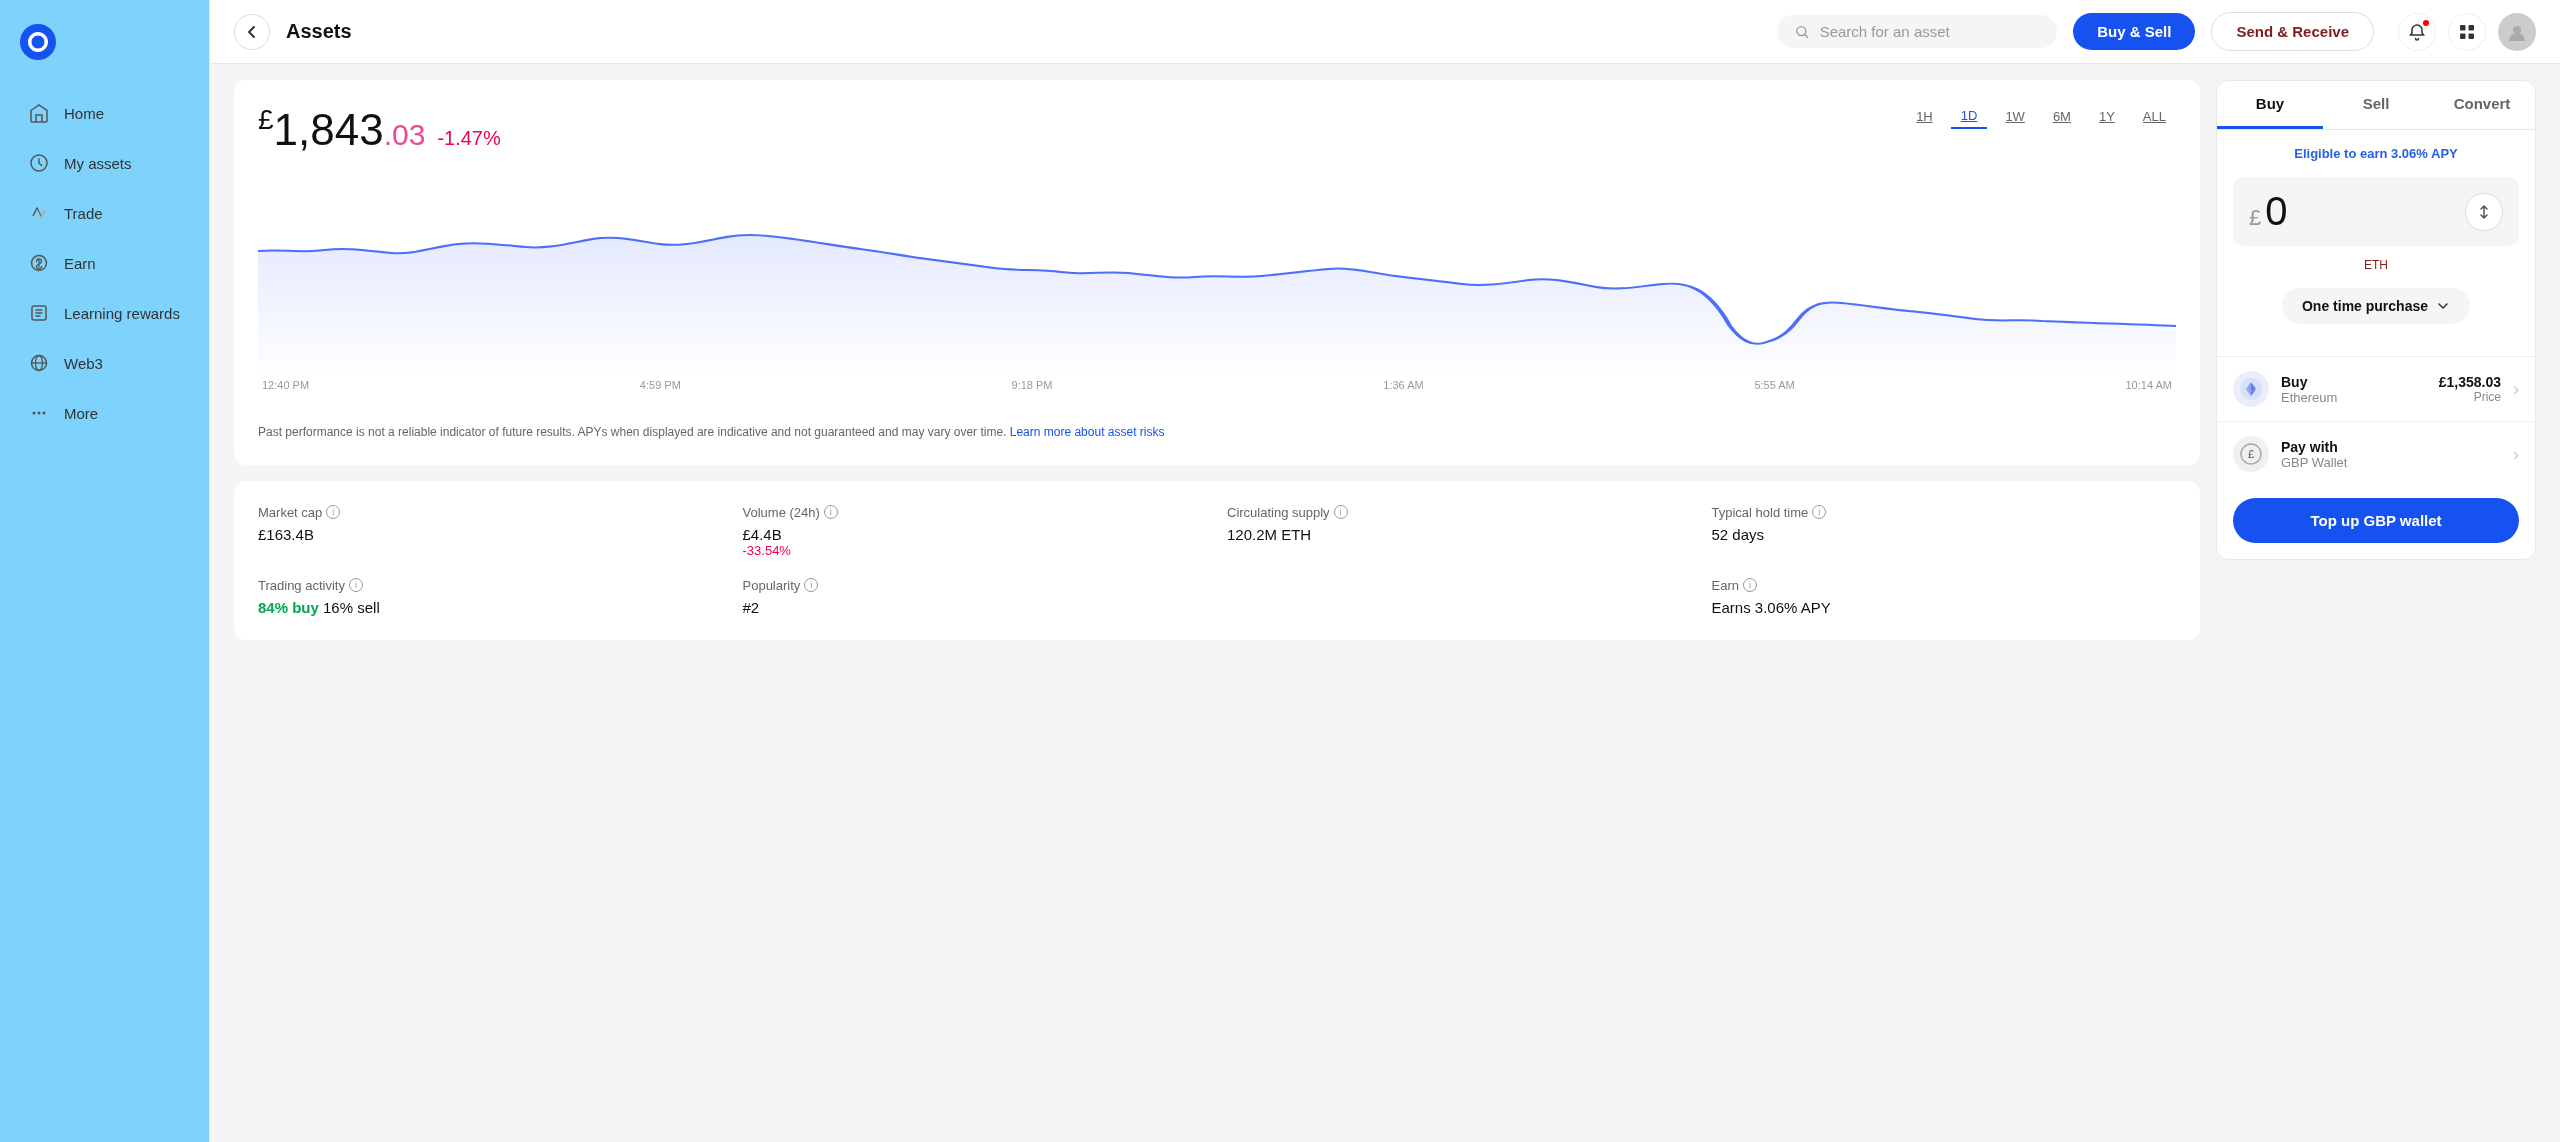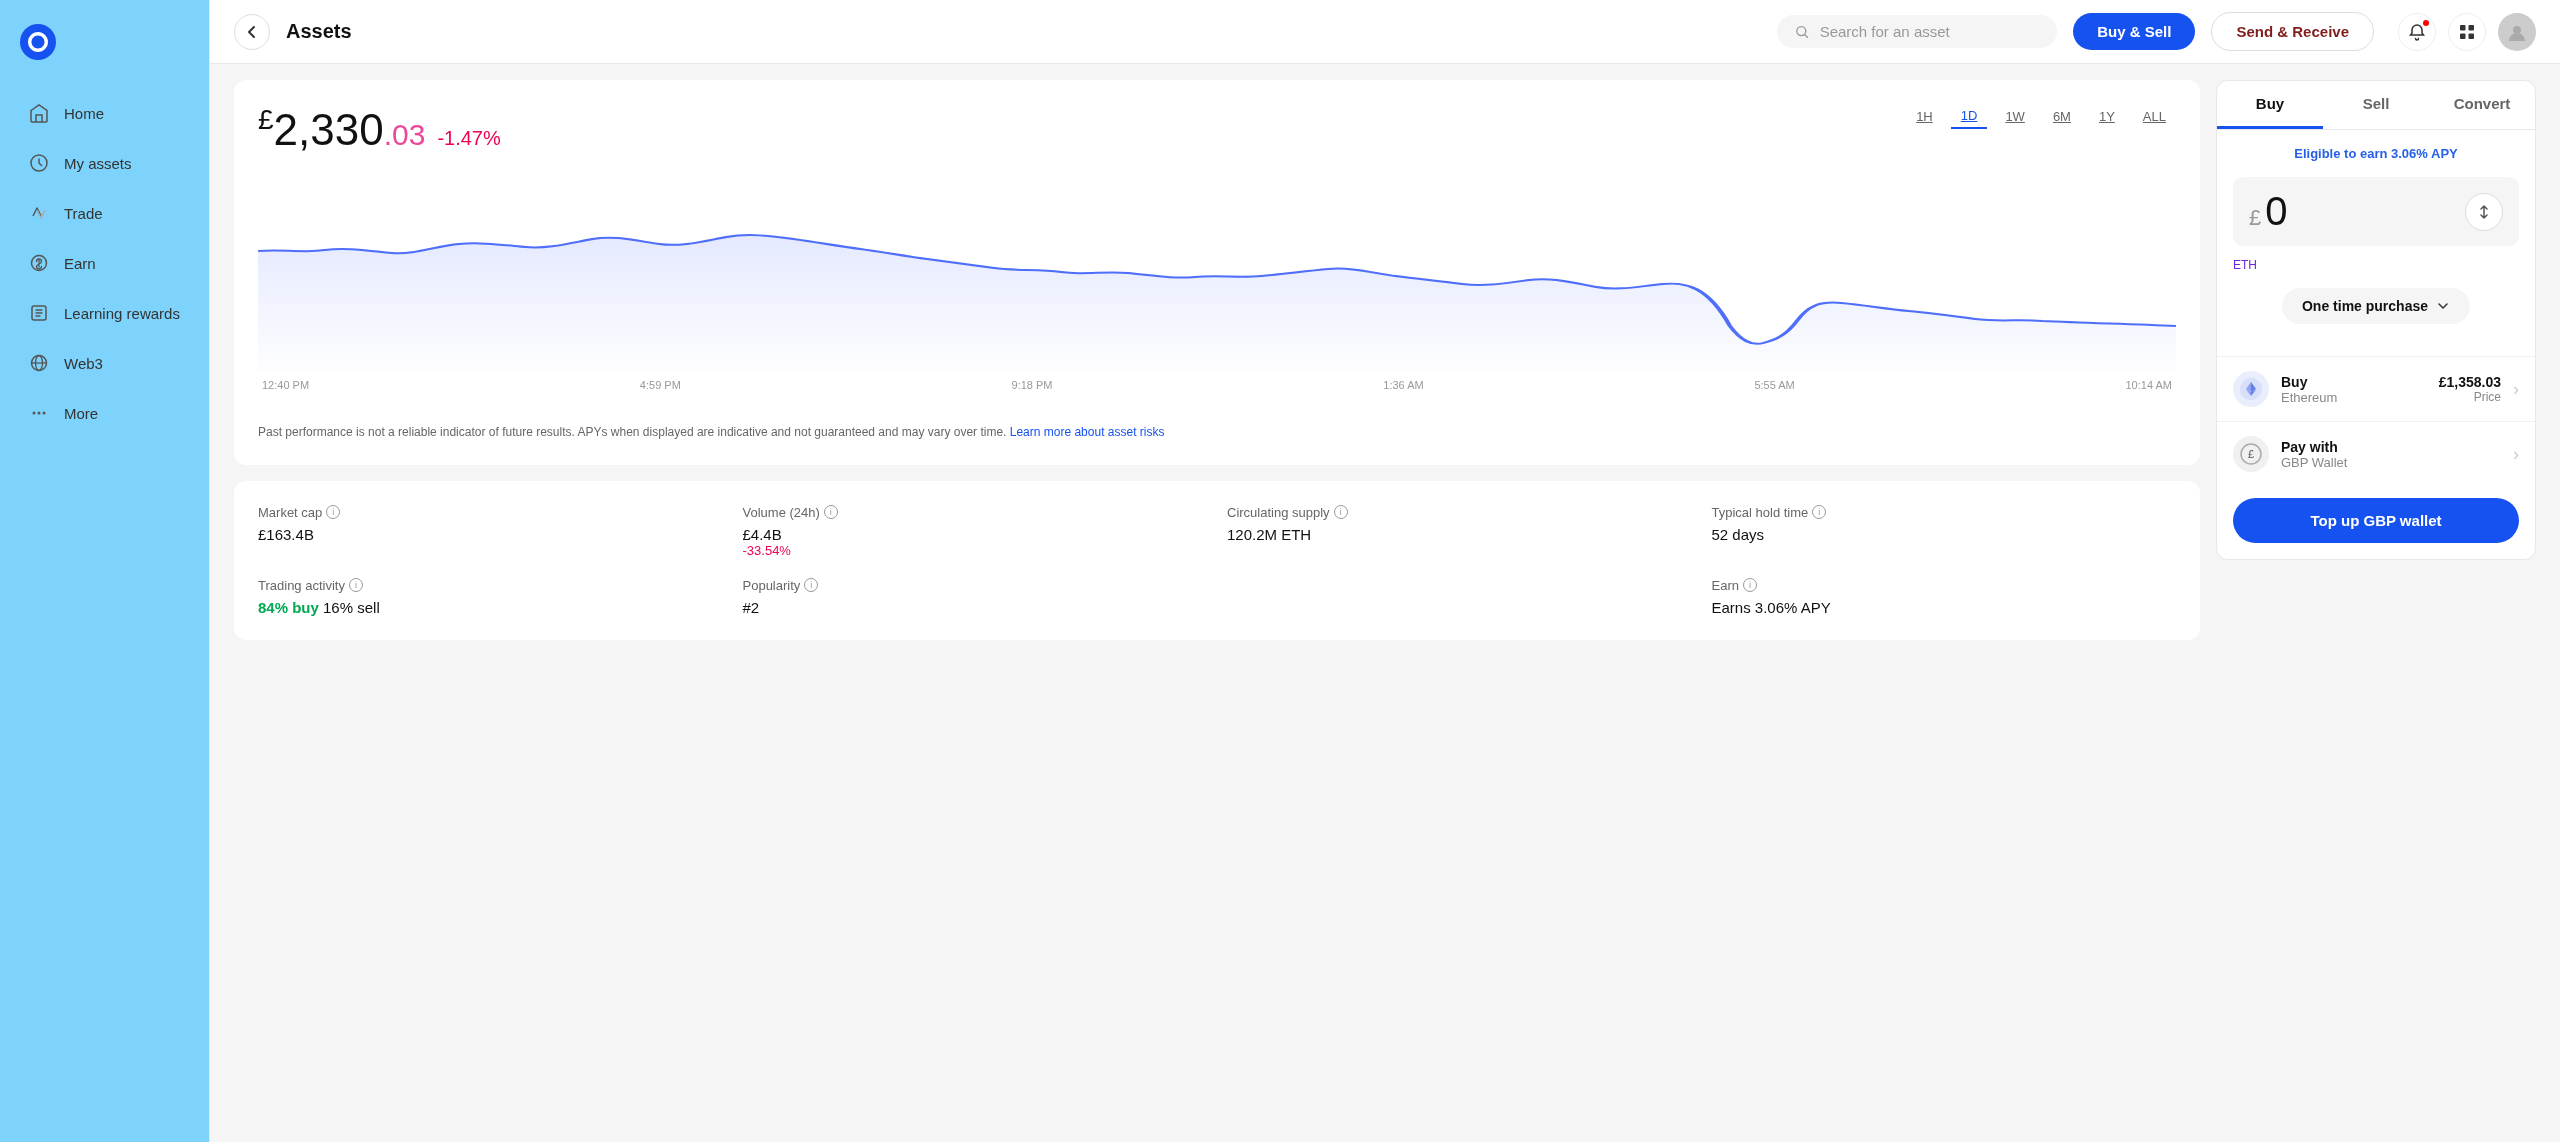--- a/index.html
+++ b/index.html
@@ -68,21 +68,21 @@
     .trade-tab.active { color: #111; border-bottom: 3px solid #1652f0; }
 
     .trade-body { padding: 16px; }
     .apy-badge { text-align: center; color: #2660e8; font-size: 13px; font-weight: 600; margin-bottom: 16px; }
     .amount-row { display: flex; align-items: center; justify-content: space-between; background: #f5f5f5; border-radius: 10px; padding: 12px 16px; margin-bottom: 12px; }
     .amount-left { display: flex; align-items: baseline; gap: 4px; }
     .gbp-symbol { font-size: 22px; color: #999; }
     .amount-value { font-size: 40px; font-weight: 400; color: #111; }
     .swap-btn { width: 38px; height: 38px; border-radius: 50%; background: #fff; border: 1.5px solid #ddd; display: flex; align-items: center; justify-content: center; cursor: pointer; color: #555; }
 
-    .eth-label { text-align: left; font-size: 12px; color: #6d28d9; margin-bottom: 16px; }
+    .eth-label { text-align: center; font-size: 12px; color: #7f1d1d; margin-bottom: 16px; }
     .purchase-type { background: #f5f5f5; border: none; border-radius: 24px; padding: 10px 20px; font-size: 14px; font-weight: 600; cursor: pointer; display: flex; align-items: center; gap: 8px; color: #111; margin: 0 auto 16px; }
 
     .order-row { display: flex; align-items: center; padding: 14px 16px; border-top: 1px solid #f0f0f0; gap: 12px; cursor: pointer; }
     .order-icon { width: 36px; height: 36px; border-radius: 50%; display: flex; align-items: center; justify-content: center; flex-shrink: 0; }
     .eth-icon-bg { background: #627eea22; }
     .gbp-icon-bg { background: #f0f0f0; }
     .order-info { flex: 1; }
     .order-title { font-size: 14px; font-weight: 600; color: #111; }
     .order-sub { font-size: 13px; color: #888; }
     .order-price { text-align: right; font-size: 14px; font-weight: 600; color: #111; }
@@ -220,21 +220,21 @@
     </div>
   </div>
 
   <div class="content">
     <div class="main-panel">
 
       <div class="chart-card">
         <div class="chart-header">
           <div class="price-display">
             <div class="price-main">
-              <sup>£</sup><span>2,330</span><span style="font-size:30px;color:#ec4899">.03</span>
+              <sup>£</sup><span>1,843</span><span style="font-size:30px;color:#ec4899">.03</span>
             </div>
             <span class="price-change">-1.47%</span>
           </div>
           <div class="time-filters">
             <button class="time-btn">1H</button>
             <button class="time-btn active">1D</button>
             <button class="time-btn">1W</button>
             <button class="time-btn">6M</button>
             <button class="time-btn">1Y</button>
             <button class="time-btn">ALL</button>

